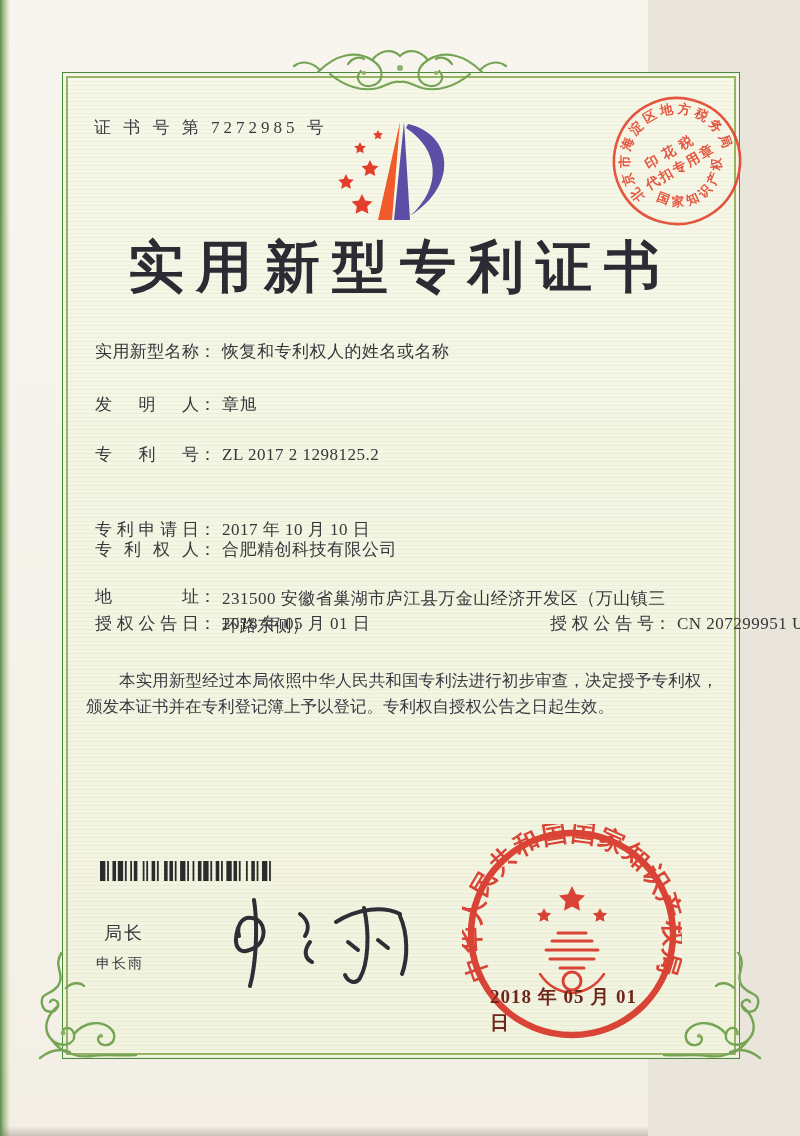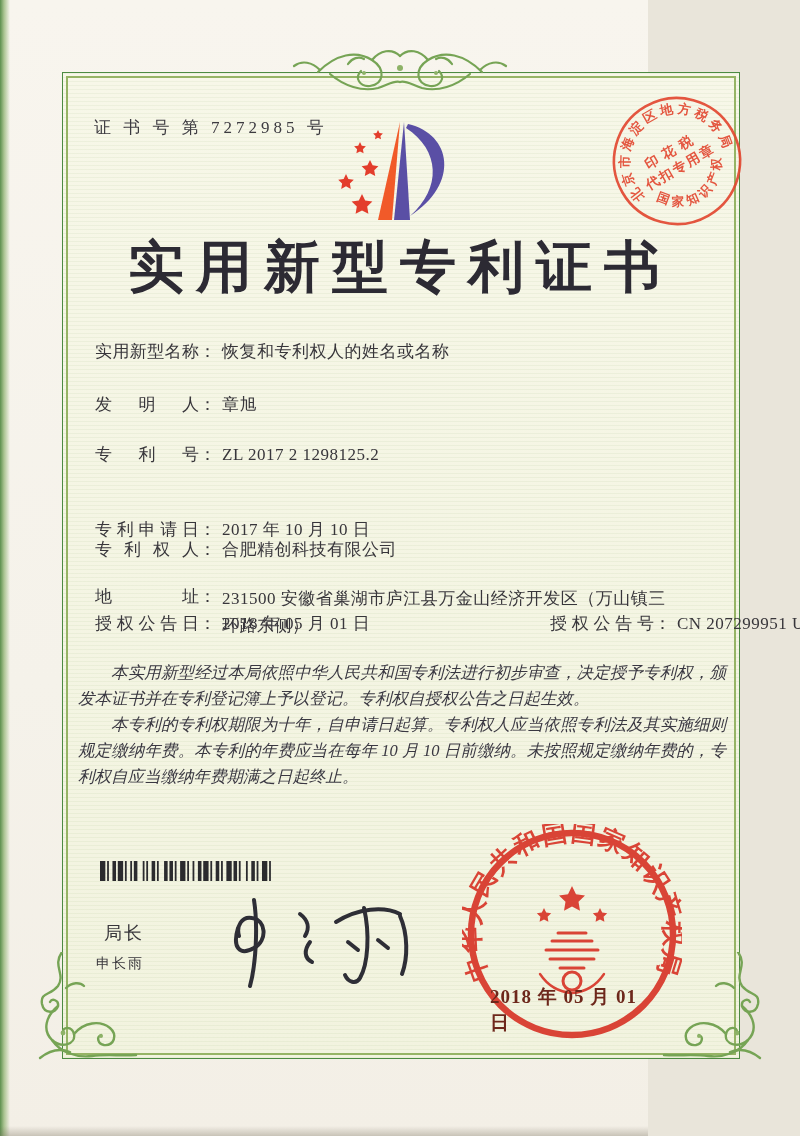--- a/index.html
+++ b/index.html
@@ -36,21 +36,21 @@
   .f-row{position:absolute;left:95px;white-space:nowrap;}
   .f-label{display:inline-block;width:104px;text-align-last:justify;text-align:justify;}
   .f-colon{display:inline-block;margin-right:6px;}
   .f-value{letter-spacing:.5px;}
   .f-value.wrap{display:inline-block;white-space:normal;width:452px;vertical-align:top;line-height:27px;}
   .grant-right{position:absolute;left:455px;top:0;white-space:nowrap;}
   .body-text{
     position:absolute;left:78px;top:660px;width:648px;
     font-size:16.5px;line-height:26px;text-align:justify;color:#3a3842;
   }
-  .body-text p{margin:0;text-indent:2em;font-style:italic;}
+  .body-text p{margin:8px;text-indent:2em;}
   .barcode{position:absolute;left:100px;top:861px;width:214px;height:20px;}
   .signer-title{position:absolute;left:96px;top:921px;font-size:18px;letter-spacing:2px;margin-left:8px;}
   .signer-name{position:absolute;left:96px;top:955px;font-size:14px;letter-spacing:2px;}
   .signature{position:absolute;left:208px;top:886px;width:220px;height:104px;}
   .office-seal{position:absolute;left:462px;top:824px;width:220px;height:220px;opacity:.93;}
   .seal-date{
     position:absolute;left:490px;top:984px;font-size:19px;letter-spacing:1px;
     color:#6d271b;font-weight:700;z-index:5;
   }
   .tax-seal{position:absolute;left:606px;top:90px;width:142px;height:142px;transform:rotate(-30deg);opacity:.9;}
@@ -158,21 +158,20 @@
     <div class="f-row" style="top:612px;width:640px;">
       <span class="f-label">授权公告日</span><span class="f-colon">：</span><span class="f-value">2018 年 05 月 01 日</span>
       <span class="grant-right">
         <span class="f-label">授权公告号</span><span class="f-colon">：</span><span class="f-value">CN 207299951 U</span>
       </span>
     </div>
   </div>
 
   <div class="body-text">
     <p>本实用新型经过本局依照中华人民共和国专利法进行初步审查，决定授予专利权，颁发本证书并在专利登记簿上予以登记。专利权自授权公告之日起生效。</p>
-    <p>本专利的专利权期限为十年，自申请日起算。专利权人应当依照专利法及其实施细则规定缴纳年费。本专利的年费应当在每年 10 月 10 日前缴纳。未按照规定缴纳年费的，专利权自应当缴纳年费期满之日起终止。</p>
   </div>
 
   <svg class="barcode" id="barcode" viewBox="0 0 214 20" preserveAspectRatio="none">
       <rect x="0" y="0" width="5.34" height="20" fill="#2b2b2e"></rect>
       <rect x="7.12" y="0" width="1.78" height="20" fill="#2b2b2e"></rect>
       <rect x="12.46" y="0" width="3.56" height="20" fill="#2b2b2e"></rect>
       <rect x="17.8" y="0" width="5.34" height="20" fill="#2b2b2e"></rect>
       <rect x="24.92" y="0" width="1.78" height="20" fill="#2b2b2e"></rect>
       <rect x="30.26" y="0" width="1.78" height="20" fill="#2b2b2e"></rect>
       <rect x="33.82" y="0" width="3.56" height="20" fill="#2b2b2e"></rect>

